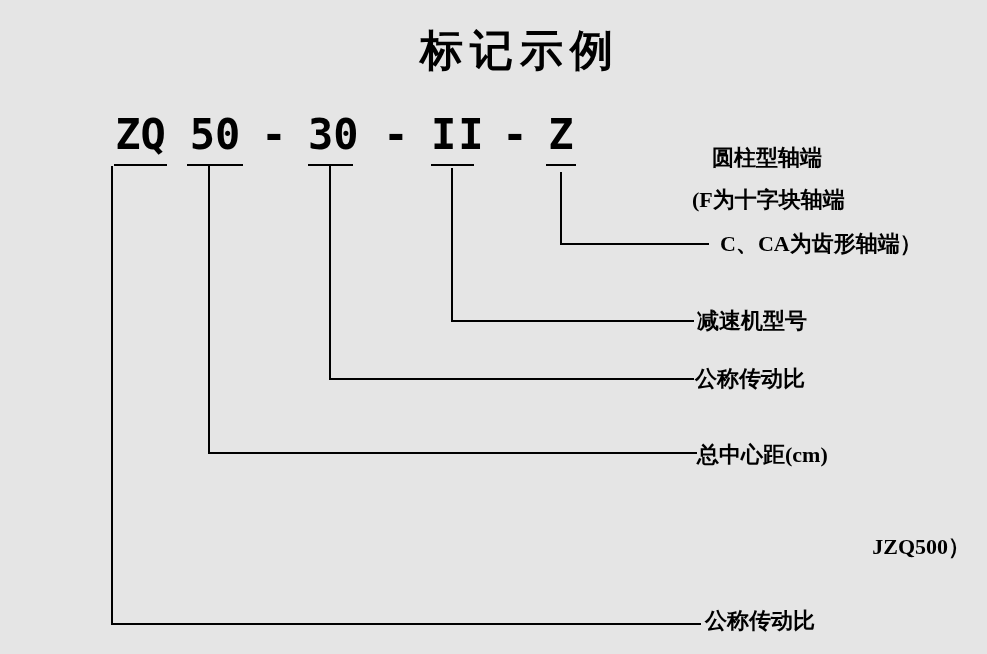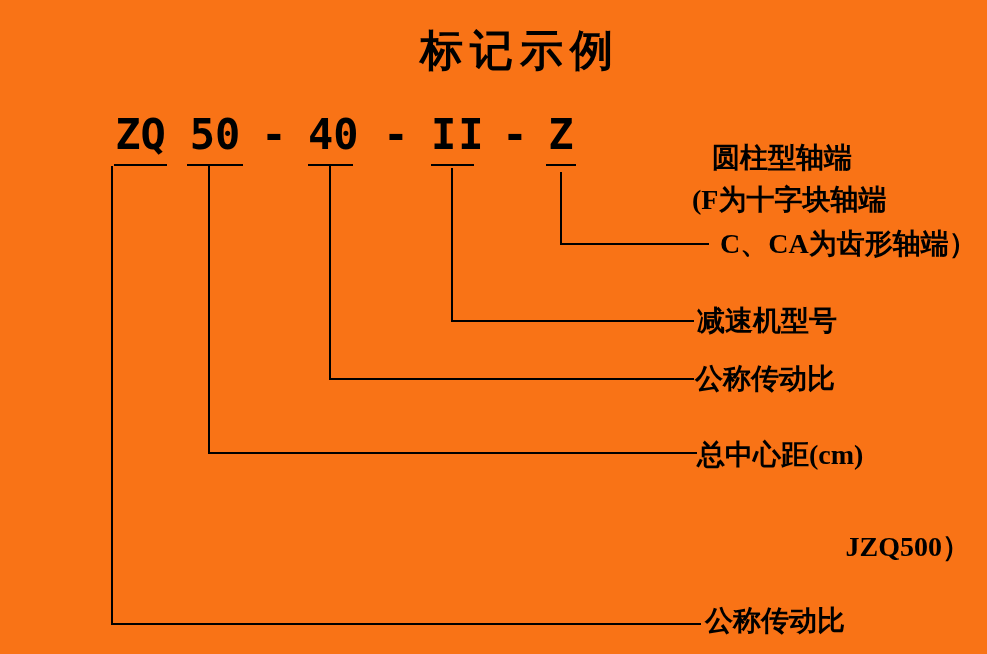--- a/index.html
+++ b/index.html
@@ -4,21 +4,21 @@
 <style>
   html, body {
     margin: 0;
     padding: 0;
     background: #ffffff;
   }
   #canvas {
     position: relative;
     width: 987px;
     height: 654px;
-    background: #f97316;
+    background: #e5e5e5;
     color: #000000;
     overflow: hidden;
   }
 
   
   .title {
     position: absolute;
     left: 420px;
     top: 22px;
     font-family: "Liberation Serif", serif;
@@ -65,21 +65,21 @@
   .h-50 { left: 208px; top: 452px; width: 489px; height: 2px; }
   .h-20 { left: 329px; top: 378px; width: 365px; height: 2px; }
   .h-ii { left: 451px; top: 320px; width: 243px; height: 2px; }
   .h-z  { left: 560px; top: 243px; width: 149px; height: 2px; }
 
   
   .label {
     position: absolute;
     font-family: "Liberation Serif", serif;
     font-weight: 600;
-    font-size: 28px;
+    font-size: 22px;
     line-height: 30px;
     white-space: nowrap;
   }
   .lb-shaft-1 { left: 712px; top: 143px; }
   .lb-shaft-2 { left: 692px; top: 185px; }
   .lb-shaft-3 { left: 720px; top: 229px; }
   .lb-asm     { left: 697px; top: 306px; }
   .lb-ratio   { left: 695px; top: 364px; }
   .lb-cd-1    { left: 697px; top: 440px; }
   .lb-cd-2    { left: 682px; top: 487px; }
@@ -90,21 +90,21 @@
 <body>
 
 <div id="canvas">
 
   <div class="title">标记示例</div>
 
   <div class="code-seg seg-zq">ZQ</div>
   <div class="code-dash dash-1">-</div>
   <div class="code-seg seg-50">50</div>
   <div class="code-dash dash-2">-</div>
-  <div class="code-seg seg-20">40</div>
+  <div class="code-seg seg-20">30</div>
   <div class="code-dash dash-3">-</div>
   <div class="code-seg seg-ii">II</div>
   <div class="code-seg seg-z">Z</div>
 
   <div class="line v-z"></div>
   <div class="line h-z"></div>
   <div class="line v-ii"></div>
   <div class="line h-ii"></div>
   <div class="line v-20"></div>
   <div class="line h-20"></div>

